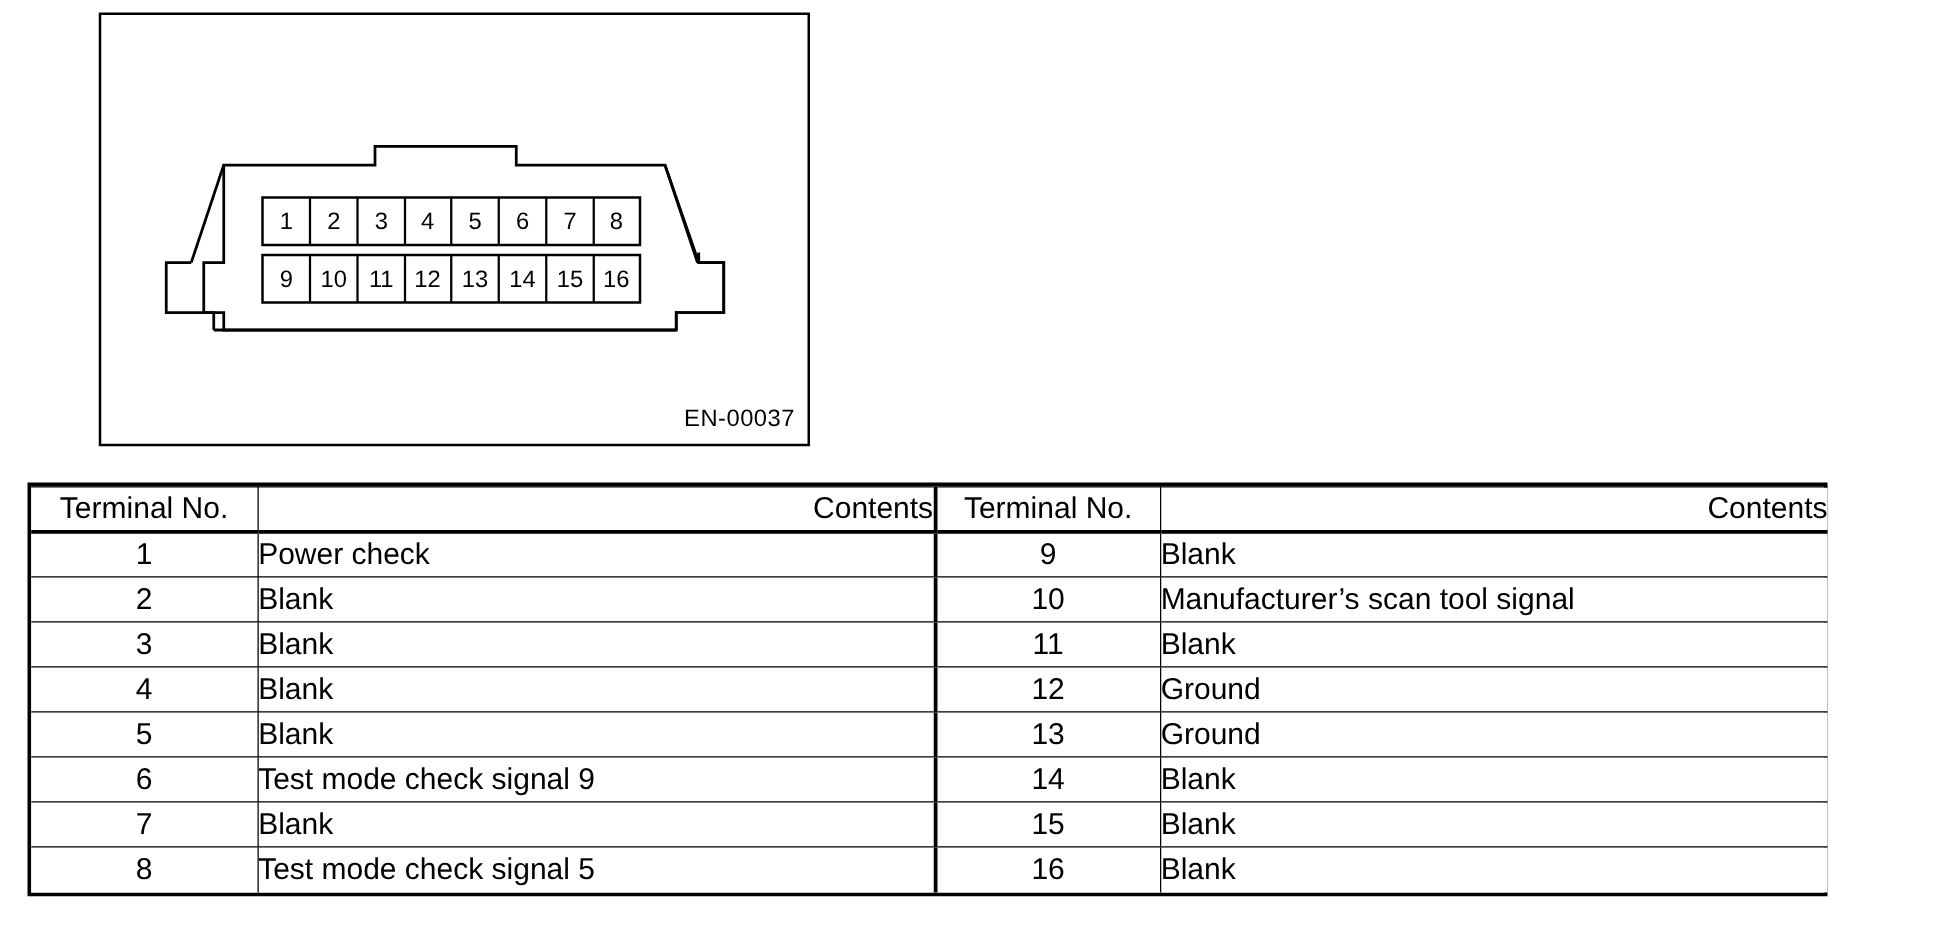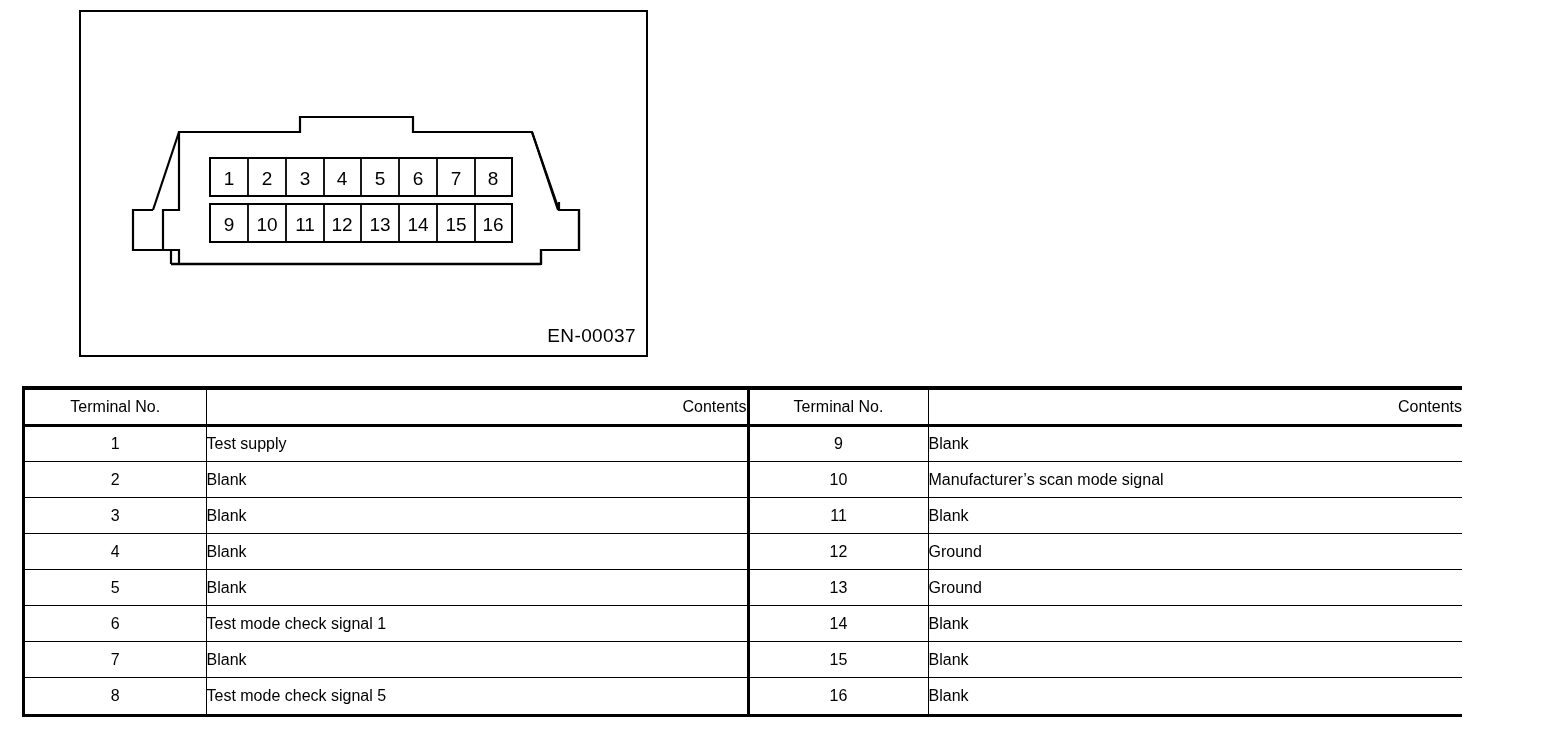--- a/index.html
+++ b/index.html
@@ -72,21 +72,21 @@
     border-collapse: collapse;
     width: 100%;
     height: 100%;
     table-layout: fixed;
   }
 
   table.pin-table td,
   table.pin-table th {
     border: 1.5px solid #000000;
     font-weight: normal;
-    font-size: 16px;
+    font-size: 24px;
     padding: 0;
     height: 36px;
     box-sizing: border-box;
     background: #ffffff;
     margin-left: 32px;
   }
 
   
   .half-divider {
     border-left: 3px solid #000000 !important;
@@ -196,29 +196,29 @@
       <tr>
         <th class="col-term">Terminal No.</th>
         <th class="col-cont hdr-center">Contents</th>
         <th class="col-term2 half-divider">Terminal No.</th>
         <th class="col-cont2 hdr-center">Contents</th>
       </tr>
     </thead>
     <tbody>
       <tr>
         <td class="col-term">1</td>
-        <td class="col-cont">Test supply</td>
+        <td class="col-cont">Power check</td>
         <td class="col-term2 half-divider">9</td>
         <td class="col-cont2">Blank</td>
       </tr>
       <tr>
         <td class="col-term">2</td>
         <td class="col-cont">Blank</td>
         <td class="col-term2 half-divider">10</td>
-        <td class="col-cont2 indent-cell">Manufacturer’s scan mode signal</td>
+        <td class="col-cont2 indent-cell">Manufacturer’s scan tool signal</td>
       </tr>
       <tr>
         <td class="col-term">3</td>
         <td class="col-cont">Blank</td>
         <td class="col-term2 half-divider">11</td>
         <td class="col-cont2">Blank</td>
       </tr>
       <tr>
         <td class="col-term">4</td>
         <td class="col-cont">Blank</td>
@@ -226,21 +226,21 @@
         <td class="col-cont2">Ground</td>
       </tr>
       <tr>
         <td class="col-term">5</td>
         <td class="col-cont">Blank</td>
         <td class="col-term2 half-divider">13</td>
         <td class="col-cont2">Ground</td>
       </tr>
       <tr>
         <td class="col-term">6</td>
-        <td class="col-cont">Test mode check signal 1</td>
+        <td class="col-cont">Test mode check signal 9</td>
         <td class="col-term2 half-divider">14</td>
         <td class="col-cont2">Blank</td>
       </tr>
       <tr>
         <td class="col-term">7</td>
         <td class="col-cont">Blank</td>
         <td class="col-term2 half-divider">15</td>
         <td class="col-cont2">Blank</td>
       </tr>
       <tr>

